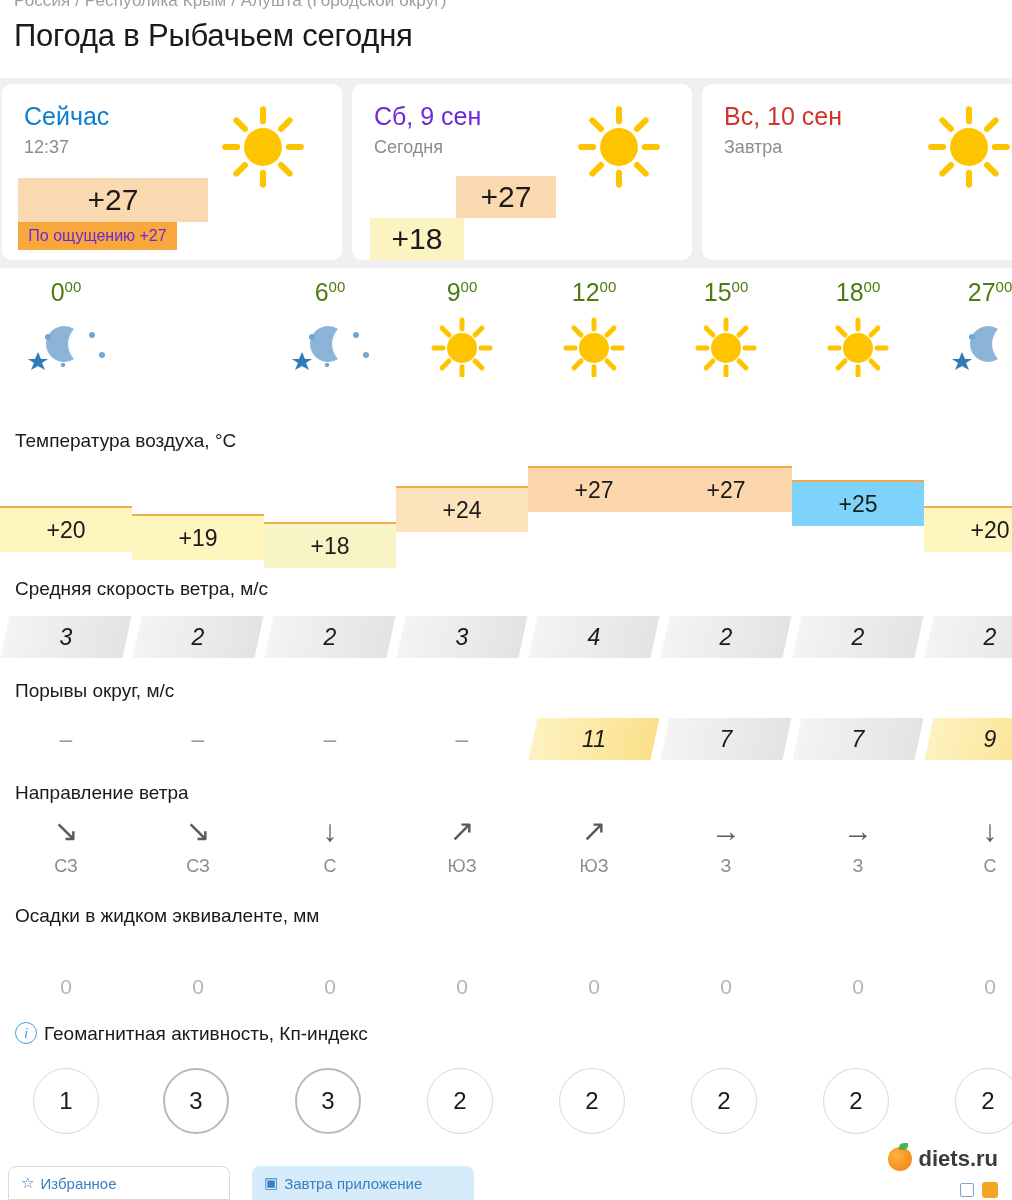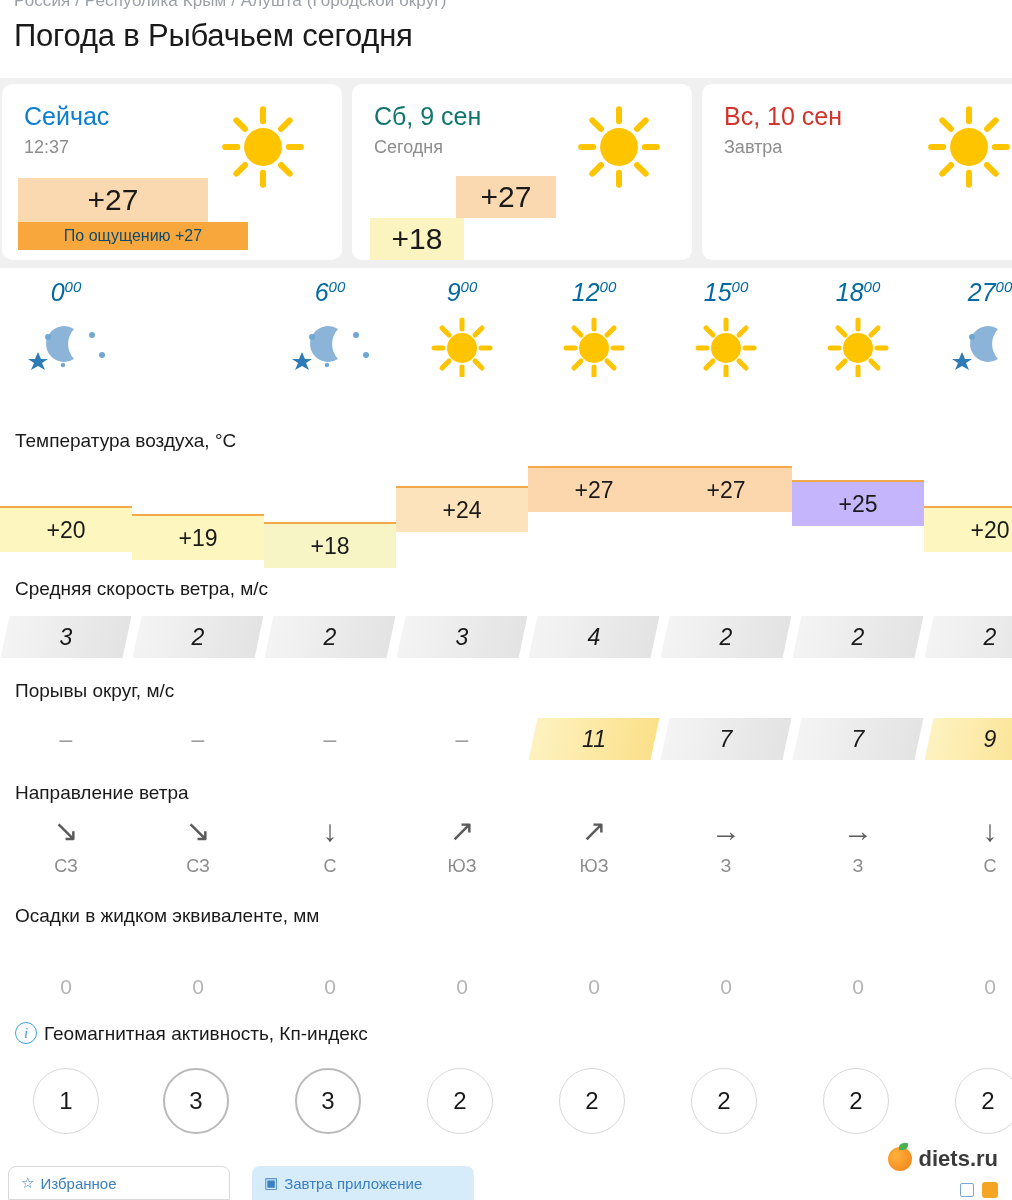--- a/index.html
+++ b/index.html
@@ -58,21 +58,21 @@
   .card.d1 { width: 340px; }
   .card.d2 { width: 340px; }
 
   .card-head {
     position: absolute;
     top: 18px; left: 22px;
     font-size: 25px;
     font-weight: 400;
   }
   .card.now .card-head { color: #0b7ed0; }
-  .card.d1 .card-head { color: #0f766e; }
+  .card.d1 .card-head { color: #6d28d9; }
   .card.d2 .card-head { color: #d0342c; }
   .card-sub {
     position: absolute;
     top: 53px; left: 22px;
     font-size: 18px;
     color: #8d8d8d;
   }
   .sun {
     position: absolute;
     top: 20px; right: 36px;
@@ -85,24 +85,24 @@
     position: absolute;
     left: 16px; top: 94px;
     width: 190px; height: 44px;
     background: #fbd9b0;
     display: flex; align-items: center; justify-content: center;
     font-size: 30px; color: #1a1a1a;
   }
   .now-feel {
     position: absolute;
     left: 16px; top: 138px;
-    width: 230px; height: 28px;
+    width: 159px; height: 28px;
     background: #f7a73b;
     display: flex; align-items: center; justify-content: center;
-    font-size: 16px; color: #0c4a6e;
+    font-size: 16px; color: #6d28d9;
   }
 
   
   .minmax { position: absolute; left: 18px; top: 92px; width: 200px; height: 78px; }
   .tmax {
     position: absolute; left: 86px; top: 0;
     width: 100px; height: 42px;
     background: #fbd9b0;
     display: flex; align-items: center; justify-content: center;
     font-size: 30px; color: #1a1a1a;
@@ -123,22 +123,21 @@
     width: 1012px; height: 110px;
   }
   .hour {
     position: absolute;
     top: 0;
     width: 132px;
     text-align: center;
   }
   .hour .hlabel {
     font-size: 25px;
-    color: #0369a1;
-    font-style: italic;
+    color: #4d7c0f;
   }
   .hour .hlabel sup { font-size: 15px; }
   .hour .icon {
     margin-top: 8px;
     height: 62px;
   }
 
   
   .sec-label {
     position: absolute;
@@ -480,21 +479,21 @@
   </div>
 
   <div class="sec-label" style="top:430px">Температура воздуха, °C</div>
   <div class="temp-row">
     <div class="tcell" style="left:0px;   width:132px; top:40px; background:#fdf6bf;">+20</div>
     <div class="tcell" style="left:132px; width:132px; top:48px; background:#fdf6bf;">+19</div>
     <div class="tcell" style="left:264px; width:132px; top:56px; background:#f7f4c6;">+18</div>
     <div class="tcell" style="left:396px; width:132px; top:20px; background:#fde3bc;">+24</div>
     <div class="tcell" style="left:528px; width:132px; top:0px;  background:#fcd7ae;">+27</div>
     <div class="tcell" style="left:660px; width:132px; top:0px;  background:#fcd7ae;">+27</div>
-    <div class="tcell" style="left:792px; width:132px; top:14px; background:#c4b5fd;">+25</div>
+    <div class="tcell" style="left:792px; width:132px; top:14px; background:#7dd3fc;">+25</div>
     <div class="tcell" style="left:924px; width:132px; top:40px; background:#fdf6bf;">+20</div>
   </div>
 
   <div class="sec-label" style="top:578px">Средняя скорость ветра, м/с</div>
   <div class="wind-row">
     <div class="wcell" style="left:5px">
         <span>3</span>
       </div>
     <div class="wcell" style="left:137px">
         <span>2</span>

